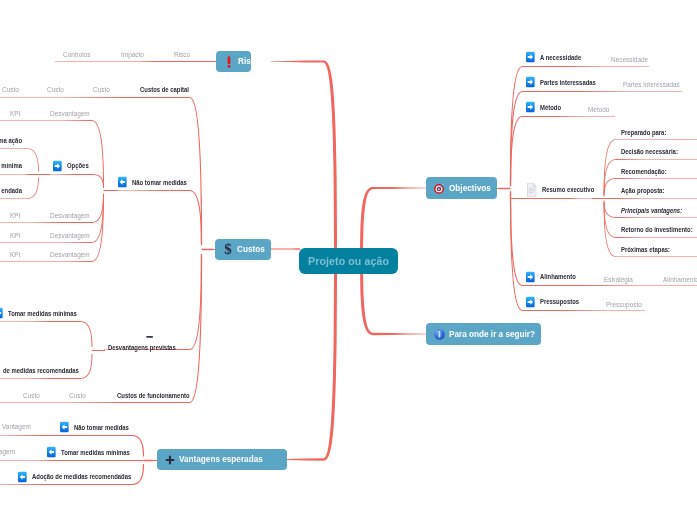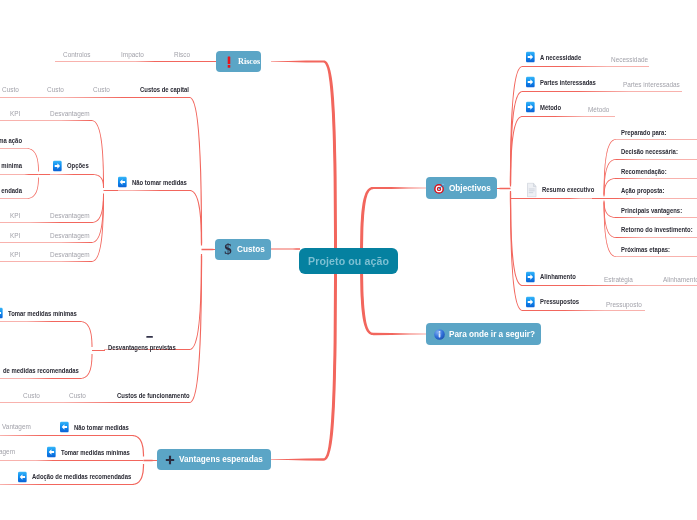--- a/index.html
+++ b/index.html
@@ -83,38 +83,38 @@
       <path d="M697.0 198.3L670.0 198.2L643.0 198.2L616.0 198.1L615.1 198.1L614.2 198.1L613.4 198.1L612.6 198.1L611.8 198.1L611.1 198.1L610.4 198.1L609.8 198.1L609.1 198.1L608.5 198.1L608.0 198.1L607.5 198.1L607.0 198.1L606.6 198.1L606.1 198.1L605.8 198.1L605.4 198.1L605.1 198.1L604.9 198.1L604.6 198.1L604.4 198.1L604.3 198.1L604.2 198.1L604.1 198.1L604.0 198.1L604.0 198.1L604.0 198.9L604.0 198.9L604.1 198.9L604.2 198.9L604.3 198.9L604.4 198.9L604.6 198.9L604.9 198.9L605.1 198.9L605.4 198.9L605.8 198.9L606.1 198.9L606.6 198.9L607.0 198.9L607.5 198.9L608.0 198.9L608.5 198.9L609.1 198.9L609.8 198.9L610.4 198.9L611.1 198.9L611.8 198.9L612.6 198.9L613.4 198.9L614.2 198.9L615.1 198.9L616.0 198.9L643.0 198.8L670.0 198.8L697.0 198.7Z" fill="#f2665d"></path>
       <path d="M697.0 217.3L670.0 217.2L643.0 217.2L616.0 217.1L615.1 217.1L614.3 217.0L613.5 216.9L612.7 216.8L611.9 216.6L611.2 216.3L610.6 216.0L610.0 215.7L609.4 215.3L608.8 214.9L608.3 214.4L607.8 213.9L607.3 213.3L606.9 212.7L606.5 212.0L606.2 211.3L605.8 210.5L605.5 209.6L605.3 208.7L605.1 207.7L604.9 206.7L604.7 205.6L604.6 204.4L604.5 203.2L604.5 201.9L604.4 200.5L603.6 200.5L603.6 201.9L603.6 203.2L603.7 204.5L603.9 205.7L604.0 206.8L604.2 207.9L604.5 208.9L604.7 209.9L605.0 210.8L605.4 211.6L605.8 212.4L606.2 213.2L606.7 213.8L607.2 214.5L607.7 215.0L608.3 215.5L608.9 216.0L609.6 216.4L610.2 216.8L611.0 217.1L611.7 217.3L612.5 217.5L613.3 217.7L614.2 217.8L615.1 217.9L616.0 217.9L643.0 217.8L670.0 217.8L697.0 217.7Z" fill="#f2665d"></path>
       <path d="M697.0 237.3L670.0 237.2L643.0 237.2L616.0 237.1L615.1 237.1L614.3 237.0L613.5 236.7L612.8 236.4L612.0 236.0L611.3 235.5L610.7 234.9L610.0 234.2L609.4 233.4L608.9 232.5L608.3 231.5L607.8 230.3L607.4 229.1L606.9 227.7L606.5 226.2L606.2 224.6L605.8 222.9L605.5 221.0L605.3 219.1L605.0 216.9L604.9 214.7L604.7 212.3L604.6 209.8L604.5 207.2L604.5 204.4L604.4 201.5L603.6 201.5L603.6 204.4L603.6 207.2L603.7 209.9L603.9 212.4L604.0 214.8L604.2 217.0L604.5 219.2L604.7 221.2L605.0 223.0L605.4 224.8L605.8 226.4L606.2 227.9L606.6 229.3L607.1 230.6L607.6 231.8L608.2 232.9L608.8 233.9L609.5 234.7L610.1 235.5L610.9 236.1L611.6 236.7L612.4 237.1L613.3 237.4L614.1 237.7L615.1 237.8L616.0 237.9L643.0 237.8L670.0 237.8L697.0 237.7Z" fill="#f2665d"></path>
       <path d="M697.0 256.3L670.0 256.2L643.0 256.2L616.0 256.2L615.1 256.1L614.3 255.9L613.6 255.6L612.8 255.1L612.1 254.5L611.4 253.8L610.7 252.8L610.1 251.8L609.5 250.6L608.9 249.2L608.3 247.6L607.8 245.9L607.4 244.0L606.9 241.9L606.5 239.7L606.2 237.3L605.8 234.6L605.5 231.9L605.3 228.9L605.0 225.7L604.9 222.3L604.7 218.8L604.6 215.0L604.5 211.0L604.5 206.9L604.4 202.5L603.6 202.5L603.6 206.9L603.6 211.1L603.7 215.0L603.9 218.8L604.0 222.4L604.2 225.8L604.5 228.9L604.7 231.9L605.1 234.7L605.4 237.4L605.8 239.8L606.2 242.1L606.6 244.2L607.1 246.1L607.6 247.8L608.2 249.4L608.8 250.9L609.4 252.1L610.1 253.2L610.8 254.2L611.6 255.0L612.4 255.7L613.2 256.2L614.1 256.6L615.0 256.8L616.0 256.8L643.0 256.8L670.0 256.8L697.0 256.7Z" fill="#f2665d"></path>
       <path d="M604.0 198.0L602.5 198.0L601.0 198.0L599.5 198.0L598.0 198.0L596.5 198.0L595.0 198.0L593.5 198.0L592.0 198.1L592.0 198.9L593.5 199.0L595.0 199.0L596.5 199.0L598.0 199.0L599.5 199.0L601.0 199.0L602.5 199.0L604.0 199.0Z" fill="#f2665d"></path>
   </svg>
 
   <div class="node central" style="left:299px;top:248px;width:99px;height:26px;">
     <span>Projeto ou ação</span>
   </div>
-  <div class="node topic" style="left:216px;top:51px;width:45px;height:21px;font-family:Liberation Serif, serif;">
+  <div class="node topic" style="left:216px;top:51px;width:35px;height:21px;">
     <span class="ibx">
         <svg class="ic" width="10" height="12" viewBox="0 0 10 12">
           <rect x="3.7" y="0.4" width="2.6" height="7.5" rx="0.5" fill="#e8141c"></rect>
           <rect x="3.7" y="9.1" width="2.6" height="2.6" rx="0.5" fill="#e8141c"></rect>
         </svg>
       </span>
     <span>Riscos</span>
   </div>
   <div class="node topic" style="left:215px;top:238.5px;width:56px;height:21px;">
     <span class="ibx">
         <svg class="ic" width="10" height="14" viewBox="0 0 10 14">
           <text x="5" y="12.4" font-family="Liberation Serif, serif" font-size="15" font-weight="bold" fill="#2b2b3f" text-anchor="middle">$</text>
         </svg>
       </span>
     <span>Custos</span>
   </div>
-  <div class="node topic" style="left:157px;top:449px;width:114px;height:21px;">
+  <div class="node topic" style="left:157px;top:449px;width:130px;height:21px;">
     <span class="ibx">
         <svg class="ic" width="10" height="10" viewBox="0 0 16 16">
           <path d="M6.3 1.3h3.4v5h5v3.4h-5v5H6.3v-5h-5V6.3h5z" fill="#2b2b3f"></path>
         </svg>
       </span>
     <span>Vantagens esperadas</span>
   </div>
   <div class="node topic" style="left:426px;top:323px;width:115px;height:22px;">
     <span class="ibx">
         <svg class="ic" width="11" height="11" viewBox="0 0 16 16">
@@ -355,21 +355,21 @@
     </div>
   <div class="leaf" style="left:621px;top:152px;">
       <span>Decisão necessária:</span>
     </div>
   <div class="leaf" style="left:621px;top:171.5px;">
       <span>Recomendação:</span>
     </div>
   <div class="leaf" style="left:621px;top:191px;text-align:right;">
       <span>Ação proposta:</span>
     </div>
-  <div class="leaf" style="left:621px;top:210.5px;">
+  <div class="leaf" style="left:621px;top:210.5px;font-style:italic;">
       <span>Principais vantagens:</span>
     </div>
   <div class="leaf" style="left:621px;top:230px;">
       <span>Retorno do investimento:</span>
     </div>
   <div class="leaf" style="left:621px;top:249.5px;">
       <span>Próximas etapas:</span>
     </div>
 </div>
 

